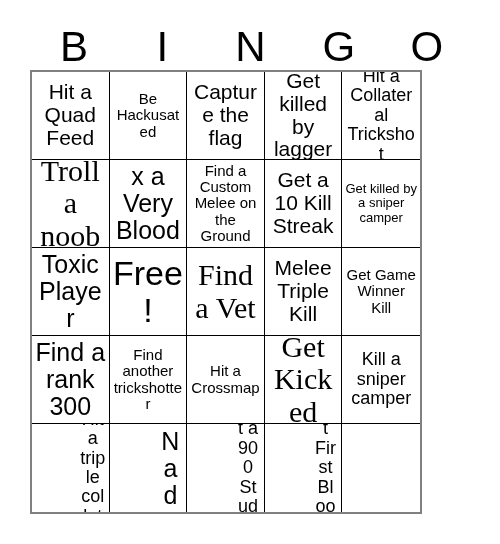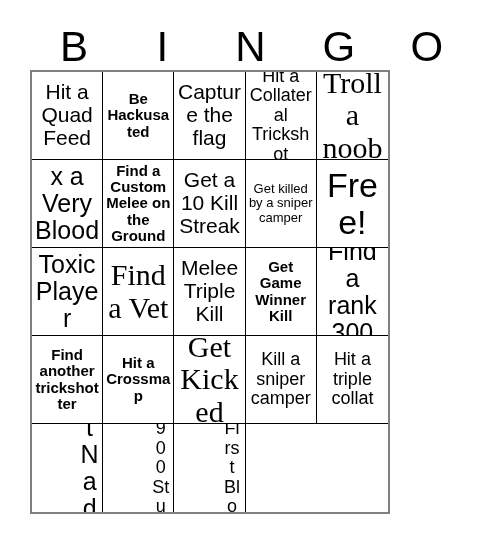--- a/index.html
+++ b/index.html
@@ -41,21 +41,21 @@
     letter-spacing: 0px;
     color: #000000;
     user-select: none;
   }
 
   
   .grid {
     position: absolute;
     left: 30px;
     top: 70px;
-    width: 360px;
+    width: 392px;
     height: 444px;
     box-sizing: border-box;
     border-top: 2px solid #808080;
     border-left: 2px solid #808080;
     border-right: 2px solid #808080;
     border-bottom: 2px solid #808080;
     display: grid;
     grid-template-columns: repeat(5, 1fr);
     grid-template-rows: repeat(5, 1fr);
     background: #ffffff;
@@ -78,21 +78,21 @@
   .cell-text {
     display: block;
     width: 100%;
     line-height: 1.08;
     color: #000000;
     word-wrap: break-word;
   }
 
   
   .fs-xs   { font-size: 13px; }
-  .fs-sm   { font-size: 15px; font-weight: bold; }
+  .fs-sm   { font-size: 15px; }
   .fs-md   { font-size: 18px; }
   .fs-lg   { font-size: 21px; }
   .fs-xl   { font-size: 25px; }
   .fs-xxl  { font-size: 30px; font-family: Liberation Serif, serif; }
   .fs-free { font-size: 34px; }
 </style>
 </head>
 <body>
 
 <div class="card">
@@ -109,42 +109,45 @@
       <div class="cell">
         <span class="cell-text fs-lg">Hit a Quad Feed</span>
       </div>
       <div class="cell">
         <span class="cell-text fs-sm">Be Hackusated</span>
       </div>
       <div class="cell">
         <span class="cell-text fs-lg">Capture the flag</span>
       </div>
       <div class="cell">
+        <span class="cell-text fs-lg">Get killed by lagger</span>
+      </div>
+      <div class="cell">
         <span class="cell-text fs-md">Hit a Collateral Trickshot</span>
       </div>
       <div class="cell">
         <span class="cell-text fs-xxl">Troll a noob</span>
       </div>
       <div class="cell">
         <span class="cell-text fs-xl">Unbox a Very Blood+</span>
       </div>
       <div class="cell">
         <span class="cell-text fs-sm">Find a Custom Melee on the Ground</span>
       </div>
       <div class="cell">
         <span class="cell-text fs-lg">Get a 10 Kill Streak</span>
       </div>
       <div class="cell">
         <span class="cell-text fs-xs">Get killed by a sniper camper</span>
       </div>
       <div class="cell">
-        <span class="cell-text fs-free">Free!</span>
+        <span class="cell-text fs-xl">Toxic Player</span>
       </div>
       <div class="cell">
-        <span class="cell-text fs-xl">Toxic Player</span>
+        <span class="cell-text fs-free">Free!</span>
       </div>
       <div class="cell">
         <span class="cell-text fs-xxl">Find a Vet</span>
       </div>
       <div class="cell">
         <span class="cell-text fs-lg">Melee Triple Kill</span>
       </div>
       <div class="cell">
         <span class="cell-text fs-sm">Get Game Winner Kill</span>
       </div>

